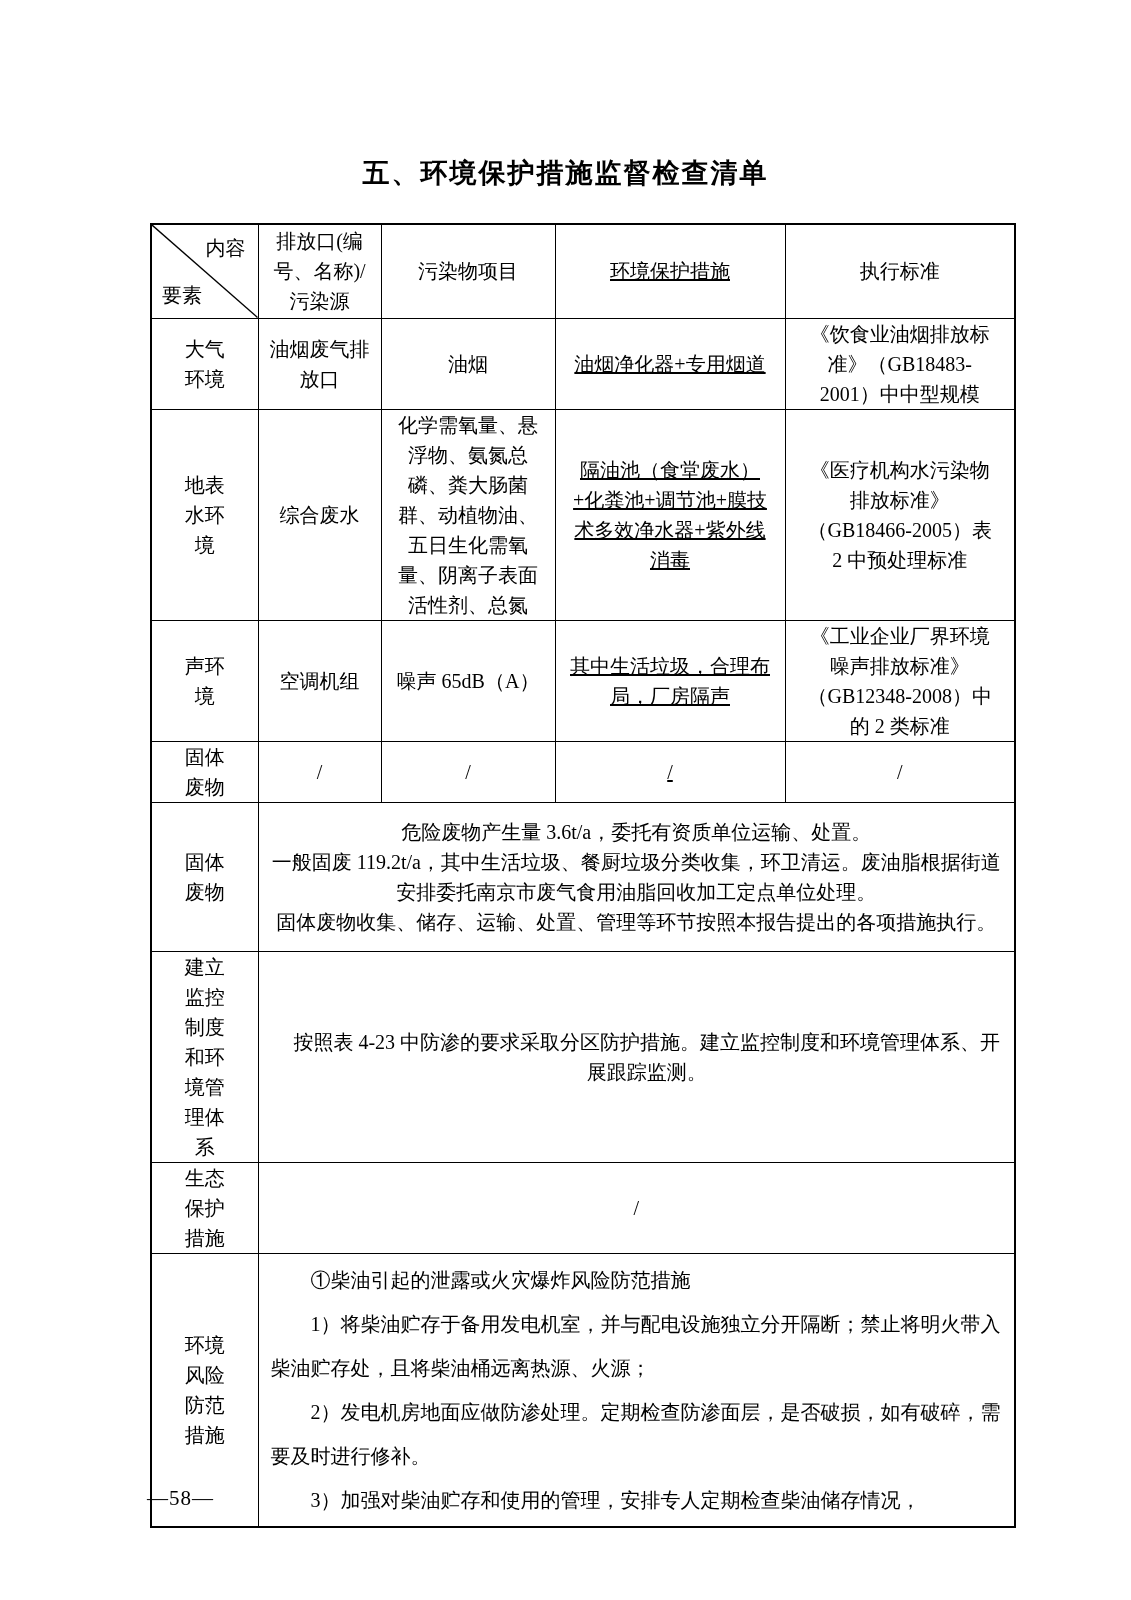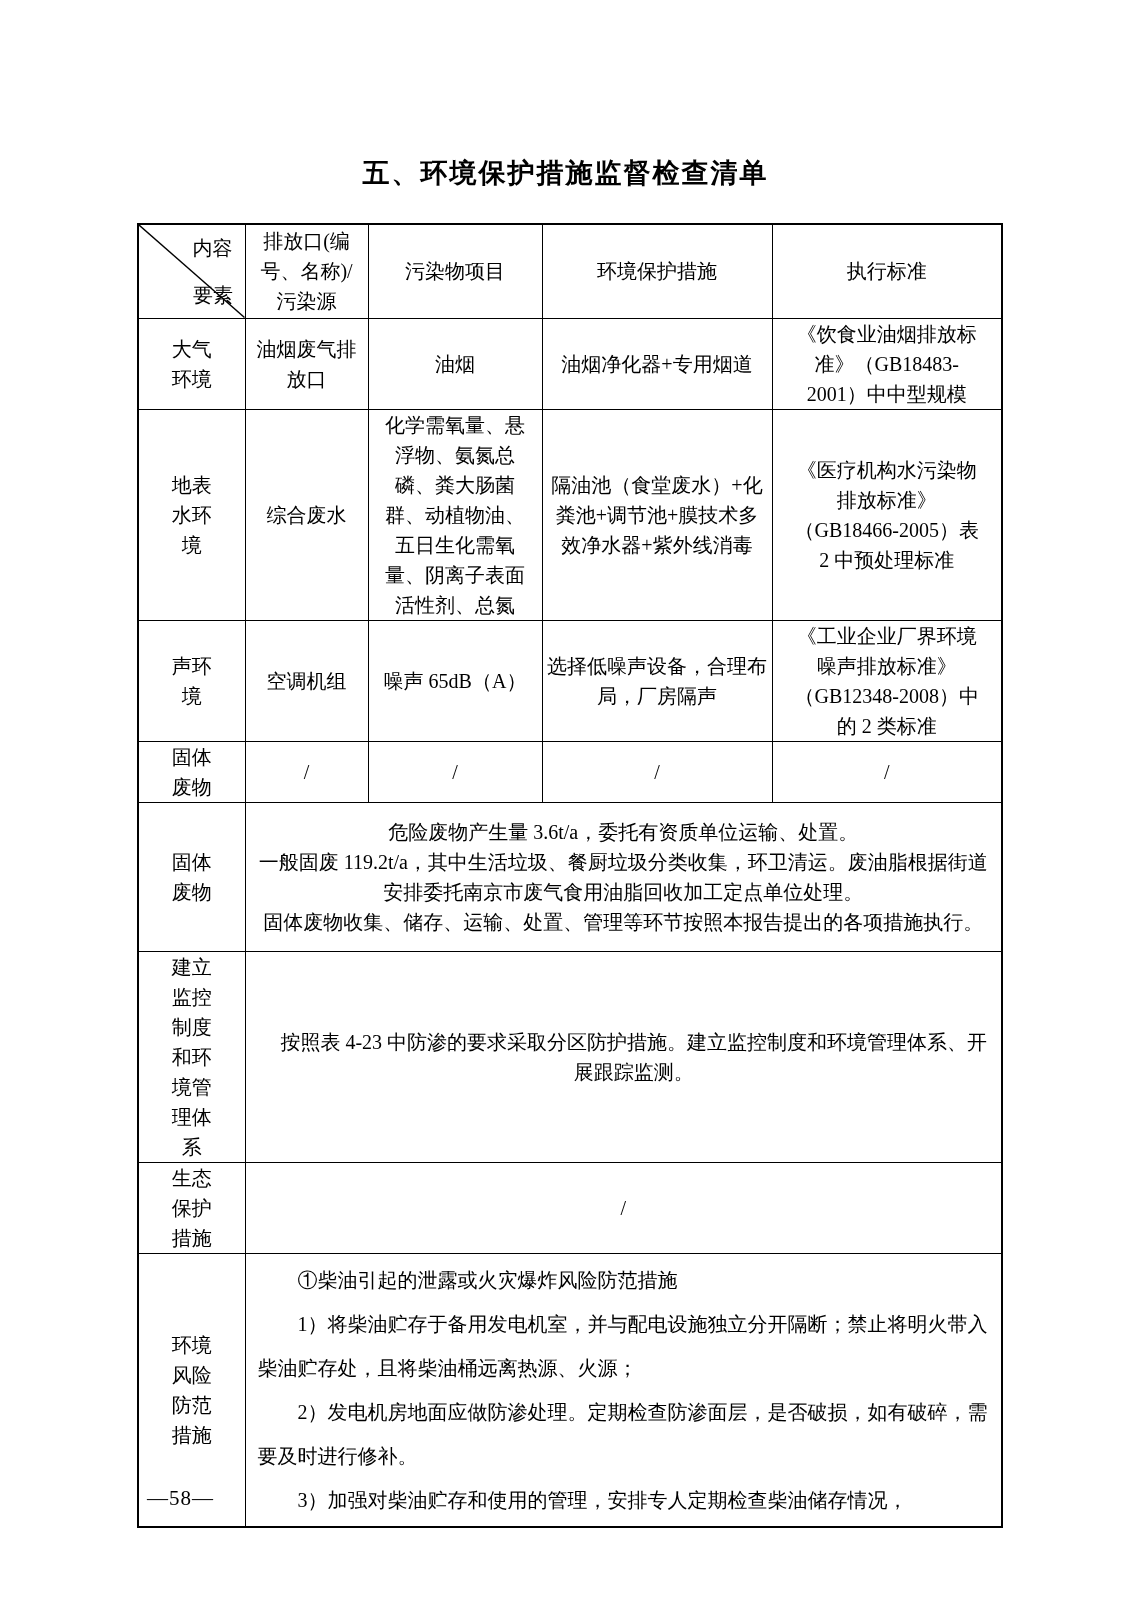--- a/index.html
+++ b/index.html
@@ -17,44 +17,44 @@
     left:0; top:155px;
     width:1131px;
     text-align:center;
     font-family:"Liberation Sans","DejaVu Sans",sans-serif;
     font-weight:bold;
     font-size:27px;
     letter-spacing:2px;
   }
   table.doc-table{
     position:absolute;
-    left:137px; top:223px;
+    left:150px; top:223px;
     width:864px;
     border-collapse:collapse;
     table-layout:fixed;
     border:2px solid #000;
     font-size:20px;
   }
   table.doc-table td{
     border:1px solid #000;
     text-align:center;
     vertical-align:middle;
     line-height:1.5;
     overflow:hidden;
     word-break:break-word;
   }
   td.c-factor{padding:0 28px;margin-top:32px;}
   td.c-outlet{padding:0 11px;}
   td.c-pollutant{padding:0 10px;}
-  td.c-measure{padding:0 4px;}
+  td.c-measure{padding:0 14px;text-decoration:underline;}
   td.c-standard{padding:0 16px;}
   td.corner{position:relative;padding:0;}
   td.corner svg{position:absolute;left:0;top:0;width:100%;height:100%;}
   .corner-top{position:absolute;top:8px;right:12px;}
-  .corner-bottom{position:absolute;bottom:8px;left:10px;margin-left:44px;}
+  .corner-bottom{position:absolute;bottom:8px;left:10px;}
   td.merged{
     text-align:left;
     vertical-align:middle;
     padding:2px 10px;
     white-space:pre-line;
   }
   td.solid-cell{line-height:1.82;}
   td.soil-cell{line-height:2.05;padding-left:31px;}
   td.eco-cell{line-height:1.5;}
   td.risk-cell{vertical-align:middle;padding:4px 12px;}
@@ -110,21 +110,21 @@
       <td class="c-outlet">综合废水</td>
       <td class="c-pollutant">化学需氧量、悬浮物、氨氮总磷、粪大肠菌群、动植物油、五日生化需氧量、阴离子表面活性剂、总氮</td>
       <td class="c-measure">隔油池（食堂废水）+化粪池+调节池+膜技术多效净水器+紫外线消毒</td>
       <td class="c-standard">《医疗机构水污染物排放标准》（GB18466-2005）表 2 中预处理标准</td>
     </tr>
 
     <tr style="height:120px">
       <td class="c-factor">声环境</td>
       <td class="c-outlet">空调机组</td>
       <td class="c-pollutant">噪声 65dB（A）</td>
-      <td class="c-measure">选择低噪声设备，合理布局，厂房隔声</td>
+      <td class="c-measure">其中生活垃圾，合理布局，厂房隔声</td>
       <td class="c-standard">《工业企业厂界环境噪声排放标准》（GB12348-2008）中的 2 类标准</td>
     </tr>
 
     <tr style="height:60px">
       <td class="c-factor">固体废物</td>
       <td class="c-outlet">/</td>
       <td class="c-pollutant">/</td>
       <td class="c-measure">/</td>
       <td class="c-standard">/</td>
     </tr>

